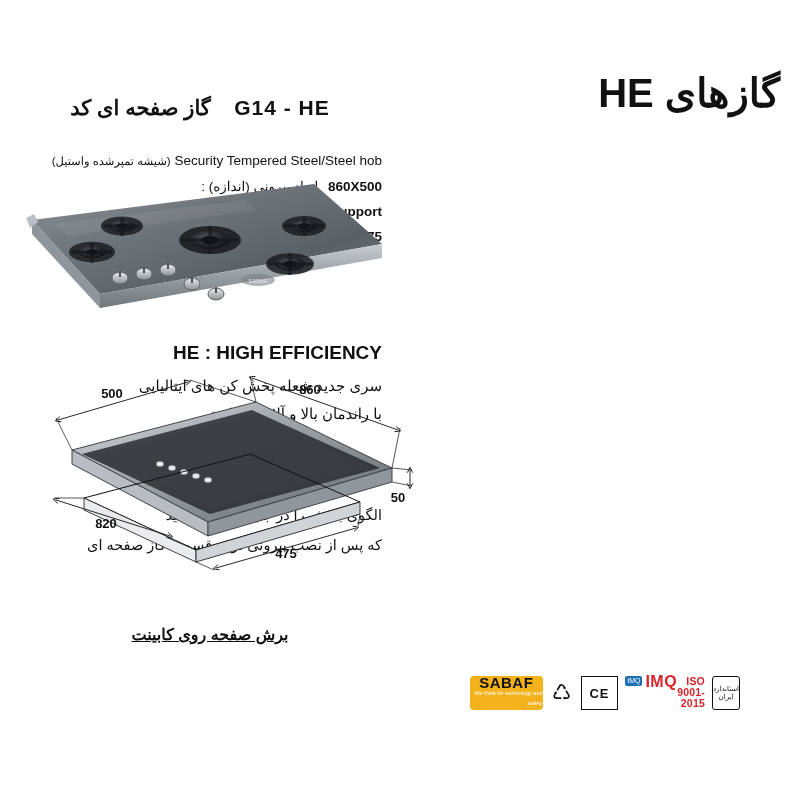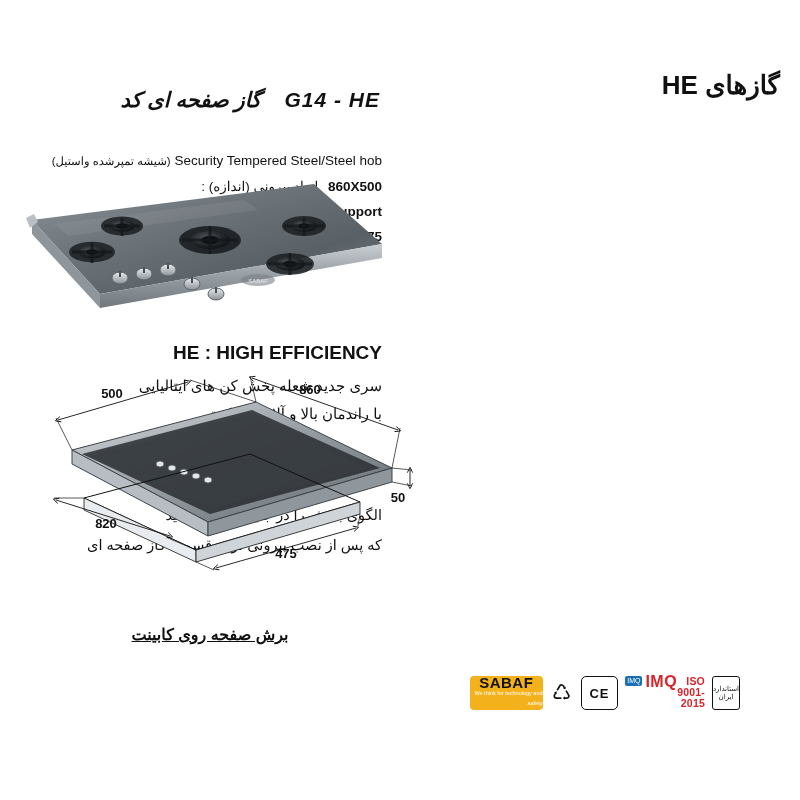--- a/index.html
+++ b/index.html
@@ -18,37 +18,36 @@
   .page {
     position: absolute;
     inset: 0;
   }
 
   
   .brand-title {
     position: absolute;
     top: 70px;
     right: 20px;
-    font-size: 26px;
+    font-size: 40px;
     font-weight: bold;
     color: #111;
     letter-spacing: 0px;
     direction: rtl;
   }
   .model-title {
     position: absolute;
-    top: 88px;
+    top: 96px;
     right: 420px;
     width: 360px;
-    text-align: right;
+    text-align: center;
     font-size: 21px;
     font-weight: bold;
     direction: rtl;
     white-space: nowrap;
-    font-style: italic;
   }
   .model-title .code {
     font-family: "Liberation Sans", sans-serif;
     letter-spacing: 1px;
   }
 
   
   .specs {
     position: absolute;
     top: 148px;
@@ -201,21 +200,21 @@
     background: #1a6fb5;
     color: #fff;
     font-size: 7px;
     padding: 1px 2px;
     border-radius: 2px;
     line-height: 8px;
   }
   .cert-ce {
     width: 46px;
     border: 1.4px solid #111;
-    border-radius: 5px;
+    border-radius: 0;
     font-size: 13px;
     font-weight: bold;
     letter-spacing: 1px;
     color: #111;
   }
   .cert-recycle {
     width: 30px;
     font-size: 22px;
     color: #111;
   }

